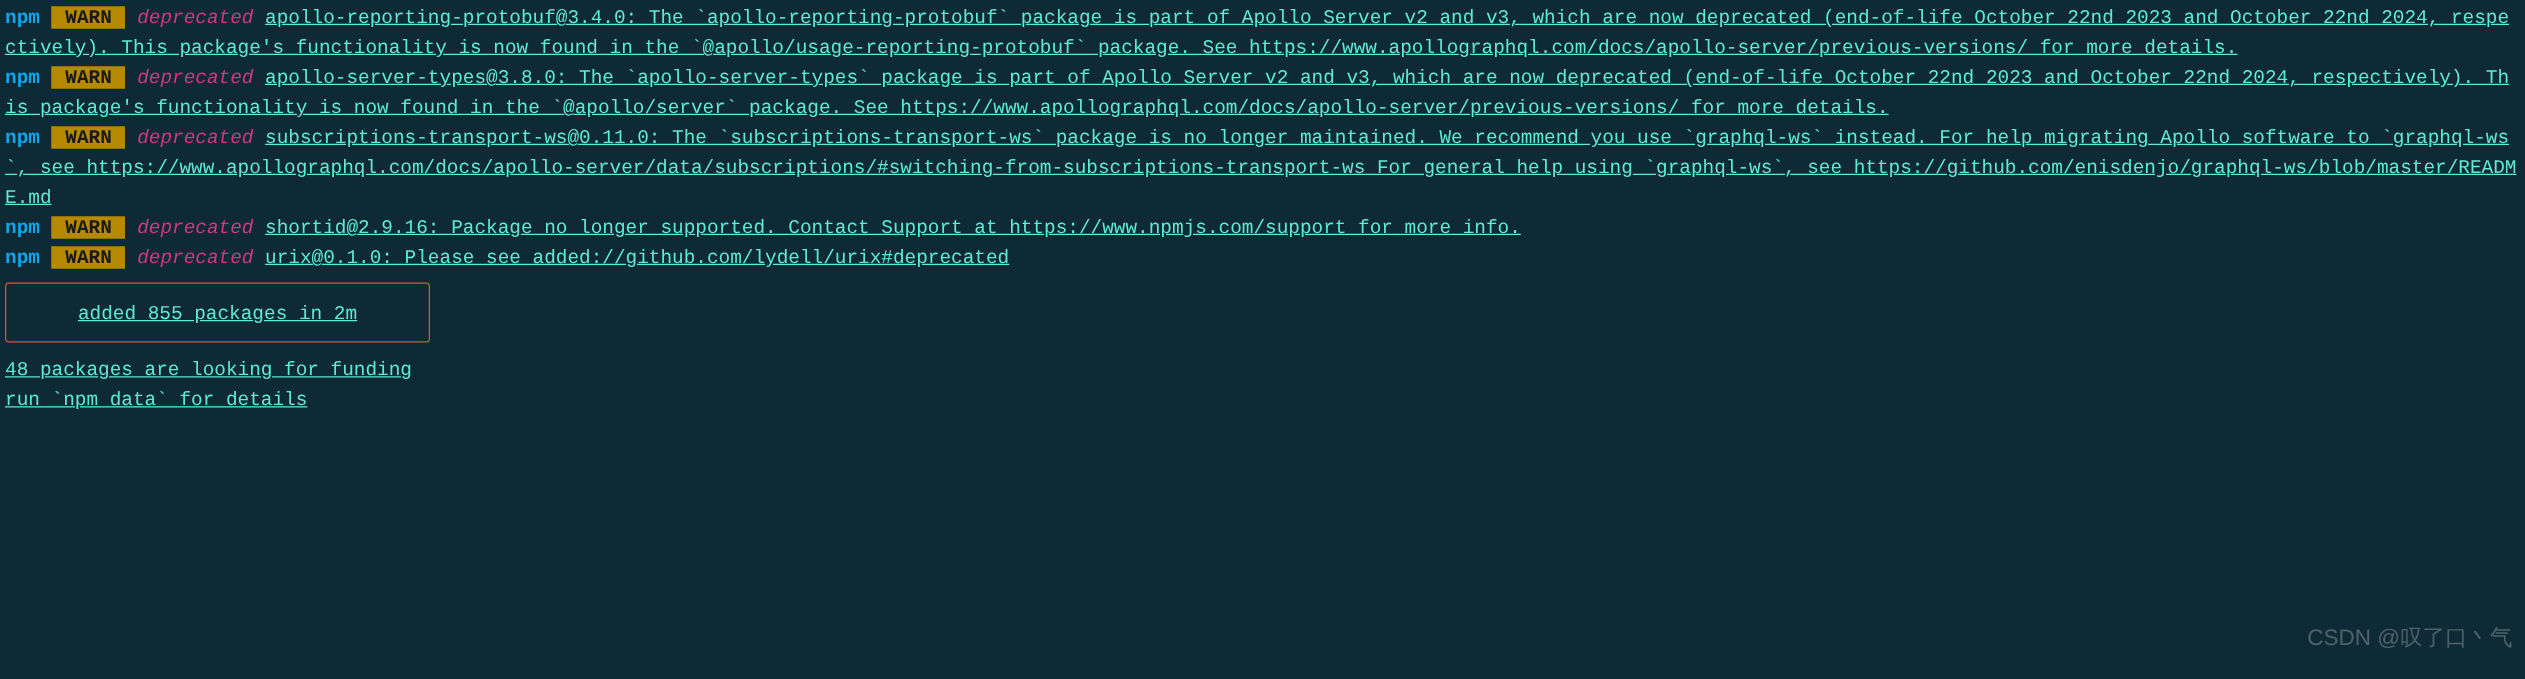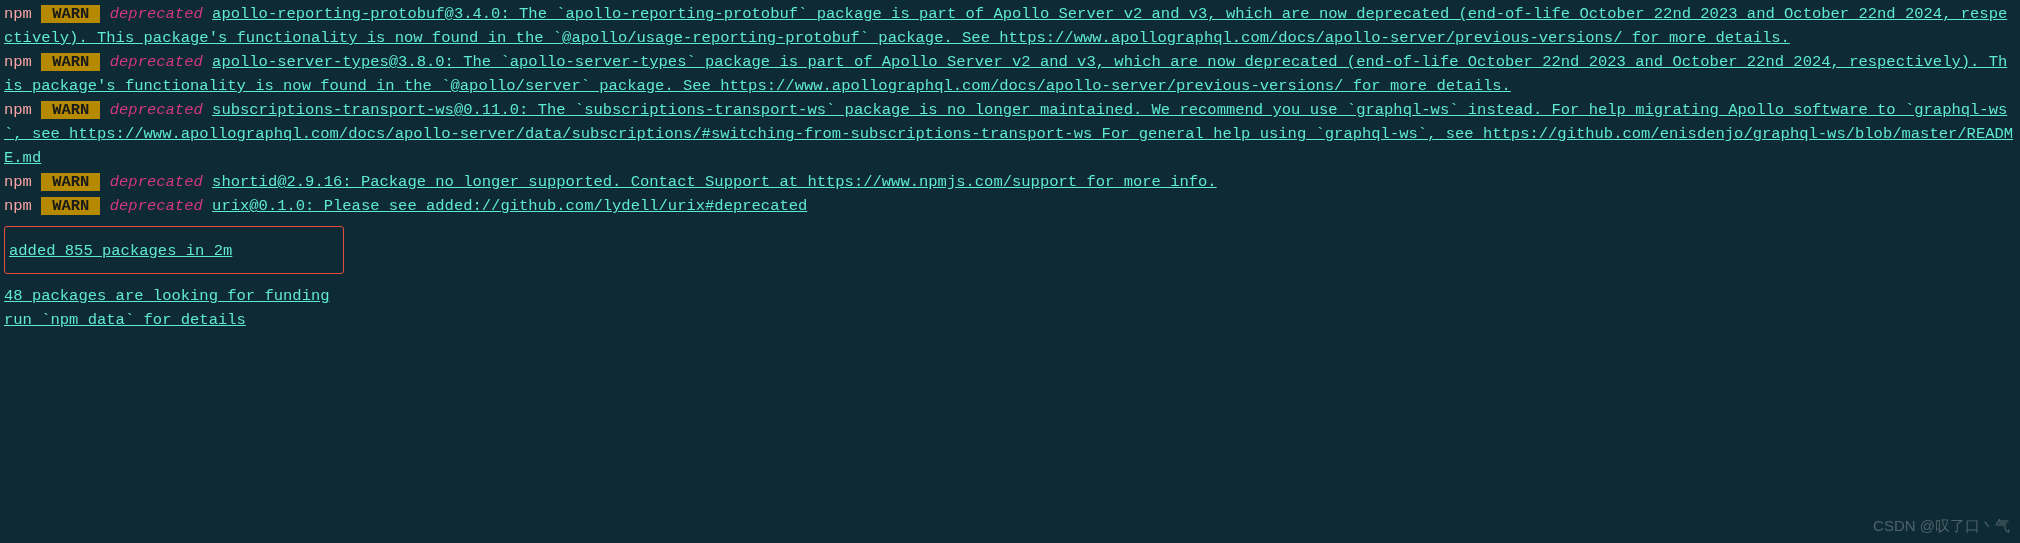--- a/index.html
+++ b/index.html
@@ -8,39 +8,40 @@
     font-family: "Consolas", "Monaco", "Courier New", monospace;
     font-size: 15.5px;
     line-height: 1.55;
     color: #8aa8b0;
     padding: 2px 4px;
     width: 2020px;
     overflow-wrap: break-word;
     word-break: break-all;
   }
   .line { display: block; }
-  .npm { color: #fca5a5; font-weight: normal; }
+  .npm { color: #0ea5e9; font-weight: bold; }
   .warn { background: #b58900; color: #1a1a1a; font-weight: bold; padding: 0 11px; }
   .deprecated { color: #d33682; font-style: italic; }
   .msg { color: #5eead4; text-decoration: underline; }
   .highlight-box {
     border: 1.5px solid #e74c3c;
     border-radius: 3px;
     padding: 12px 4px 10px 4px;
     margin: 8px 0 10px 0;
     display: inline-block;
     min-width: 340px;
+    text-align: center;
   }
   .watermark {
     position: fixed;
-    bottom: 6px;
+    bottom: 18px;
     right: 10px;
     color: rgba(200,200,200,0.35);
     font-family: sans-serif;
-    font-size: 15px;
+    font-size: 18px;
   }
 </style>
 </head>
 <body>
 
 <div>
 
   <span class="line">
     <span class="npm">npm</span>
     <span class="warn">WARN</span>

